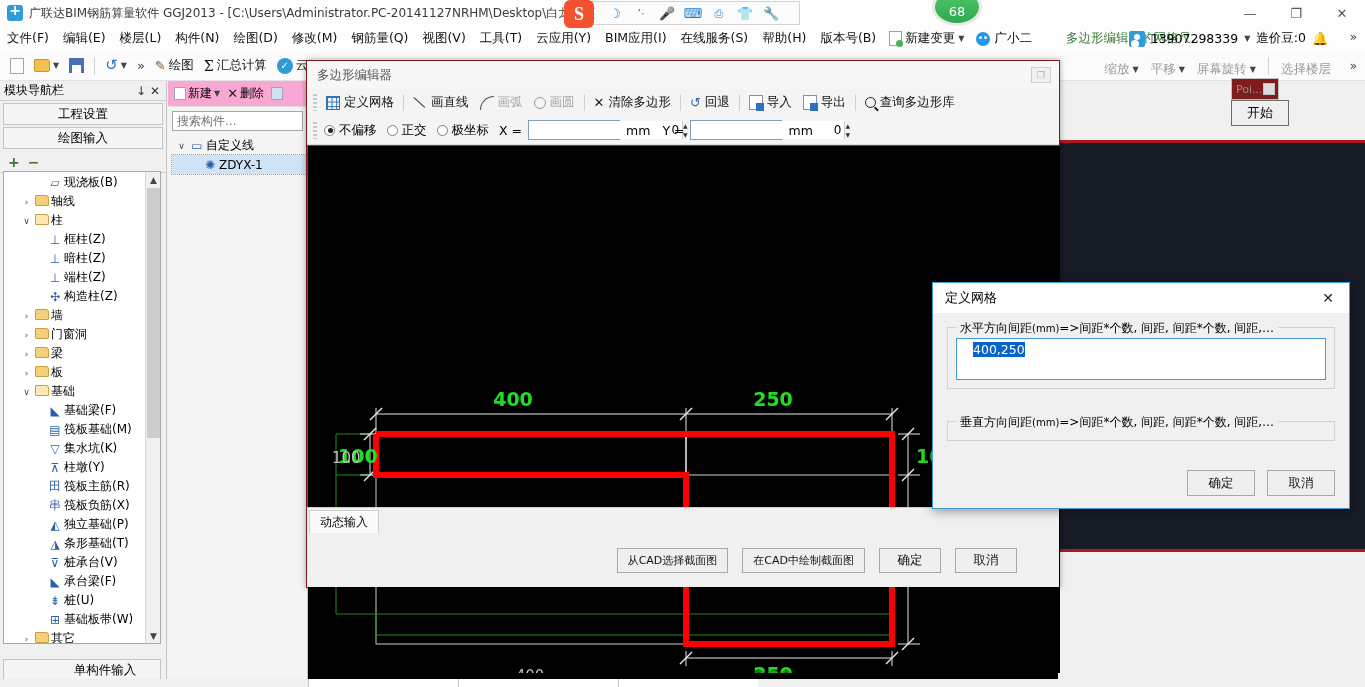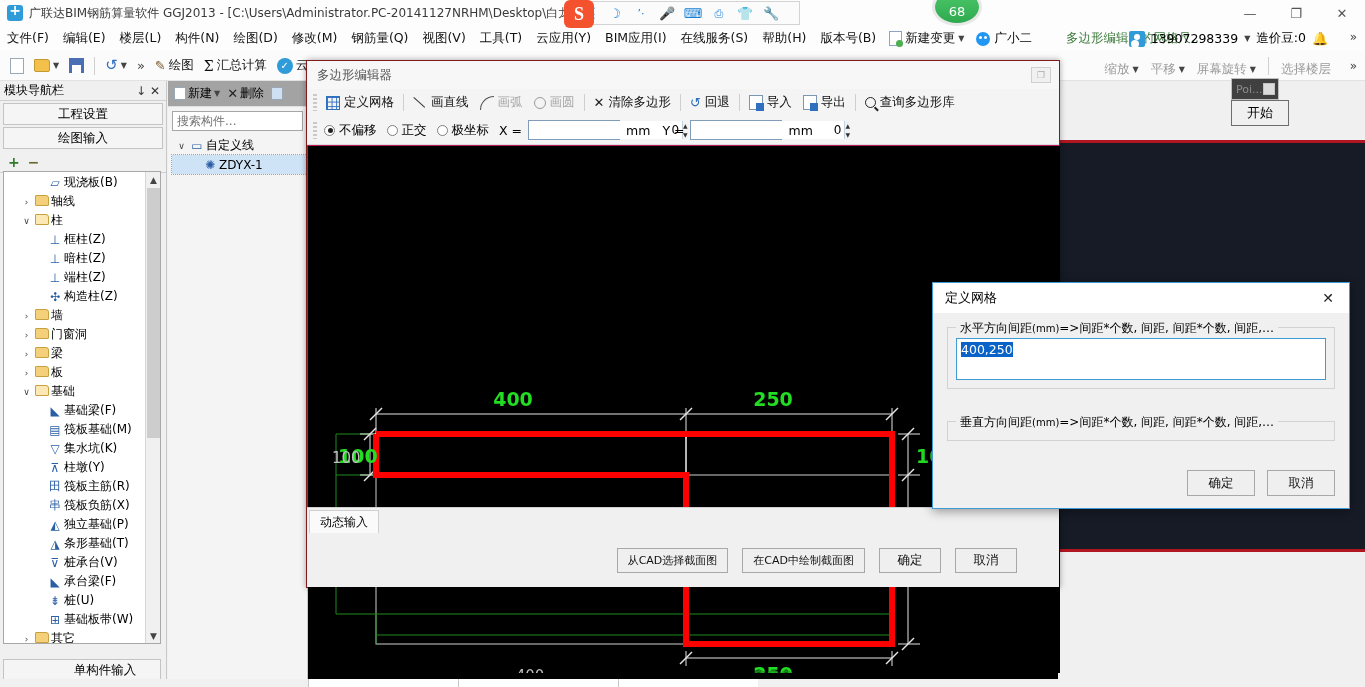--- a/index.html
+++ b/index.html
@@ -217,21 +217,21 @@
     align-items: center; justify-content: center; font-size: 12.5px; padding-left: 46px;
   }
 
   
   .comppanel {
     position: absolute; left: 168px; top: 81px; width: 140px; height: 606px;
     background: #f4f4f4; border-right: 1px solid #c8c8c8;
   }
   .comp-toolbar {
     height: 26px; display: flex; align-items: center; gap: 3px;
-    padding-left: 4px; font-size: 12px; background: #a3a3a3;
+    padding-left: 4px; font-size: 12px; background: #f9a8d4;
     border-bottom: 1px solid #e0e0e0;
   }
   .comp-btn { display: flex; align-items: center; gap: 2px; padding: 2px 2px; }
   .search-row { padding: 4px 4px 2px 4px; }
   .search-input {
     width: 100%; height: 20px; border: 1px solid #a6a6a6; background: #fff;
     font-size: 12px; padding: 0 4px; color: #888;
     font-family: "DejaVu Sans", "Liberation Sans", sans-serif;
   }
   .comp-tree { padding: 3px 0 0 4px; }
@@ -403,35 +403,35 @@
     position: relative; margin: 6px 14px 0 14px; border: 1px solid #d2d2d2;
     padding: 10px 8px 8px 8px;
   }
   .fieldset > .legend {
     position: absolute; left: 8px; top: -8px; background: #f0f0f0;
     padding: 0 4px; font-size: 12px; white-space: nowrap;
   }
   .legend .sm { font-size: 10px; }
   .ta {
     width: 100%; height: 42px; background: #fff; border: 1px solid #a0a0a0;
-    font-size: 12.5px; padding: 3px 4px; line-height: 16px;
+    font-size: 12.5px; padding: 3px 16px; line-height: 16px;
     font-family: "DejaVu Sans", "Liberation Sans", sans-serif;
     resize: none; outline: none; color: #000;
   }
   .ta.focused { border: 1px solid #3f9ad6; }
   .sel-text { background: #0a64c8; color: #fff; }
   .griddlg-btns {
     position: absolute; right: 14px; bottom: 12px; display: flex; gap: 12px;
   }
   .griddlg-btns .btn { min-width: 68px; height: 26px; }
 
   
   .poi-pop {
     position: absolute; left: 1231px; top: 78px; width: 48px; height: 22px;
-    background: #404040; border: 1px solid #c0c0c0; display: flex;
+    background: #7f1d1d; border: 1px solid #c0c0c0; display: flex;
     align-items: center; padding-left: 4px; font-size: 11px; color: #8d8d8d;
     z-index: 70;
   }
   .poi-pop .sq {
     position: absolute; right: 3px; top: 4px; width: 12px; height: 12px;
     background: #dcdcdc; border: 1px solid #c4c4c4;
   }
   .poi-start {
     position: absolute; left: 1231px; top: 100px; width: 58px; height: 26px;
     background: #f0f0f0; border: 1px solid #6d6d6d; display: flex;

